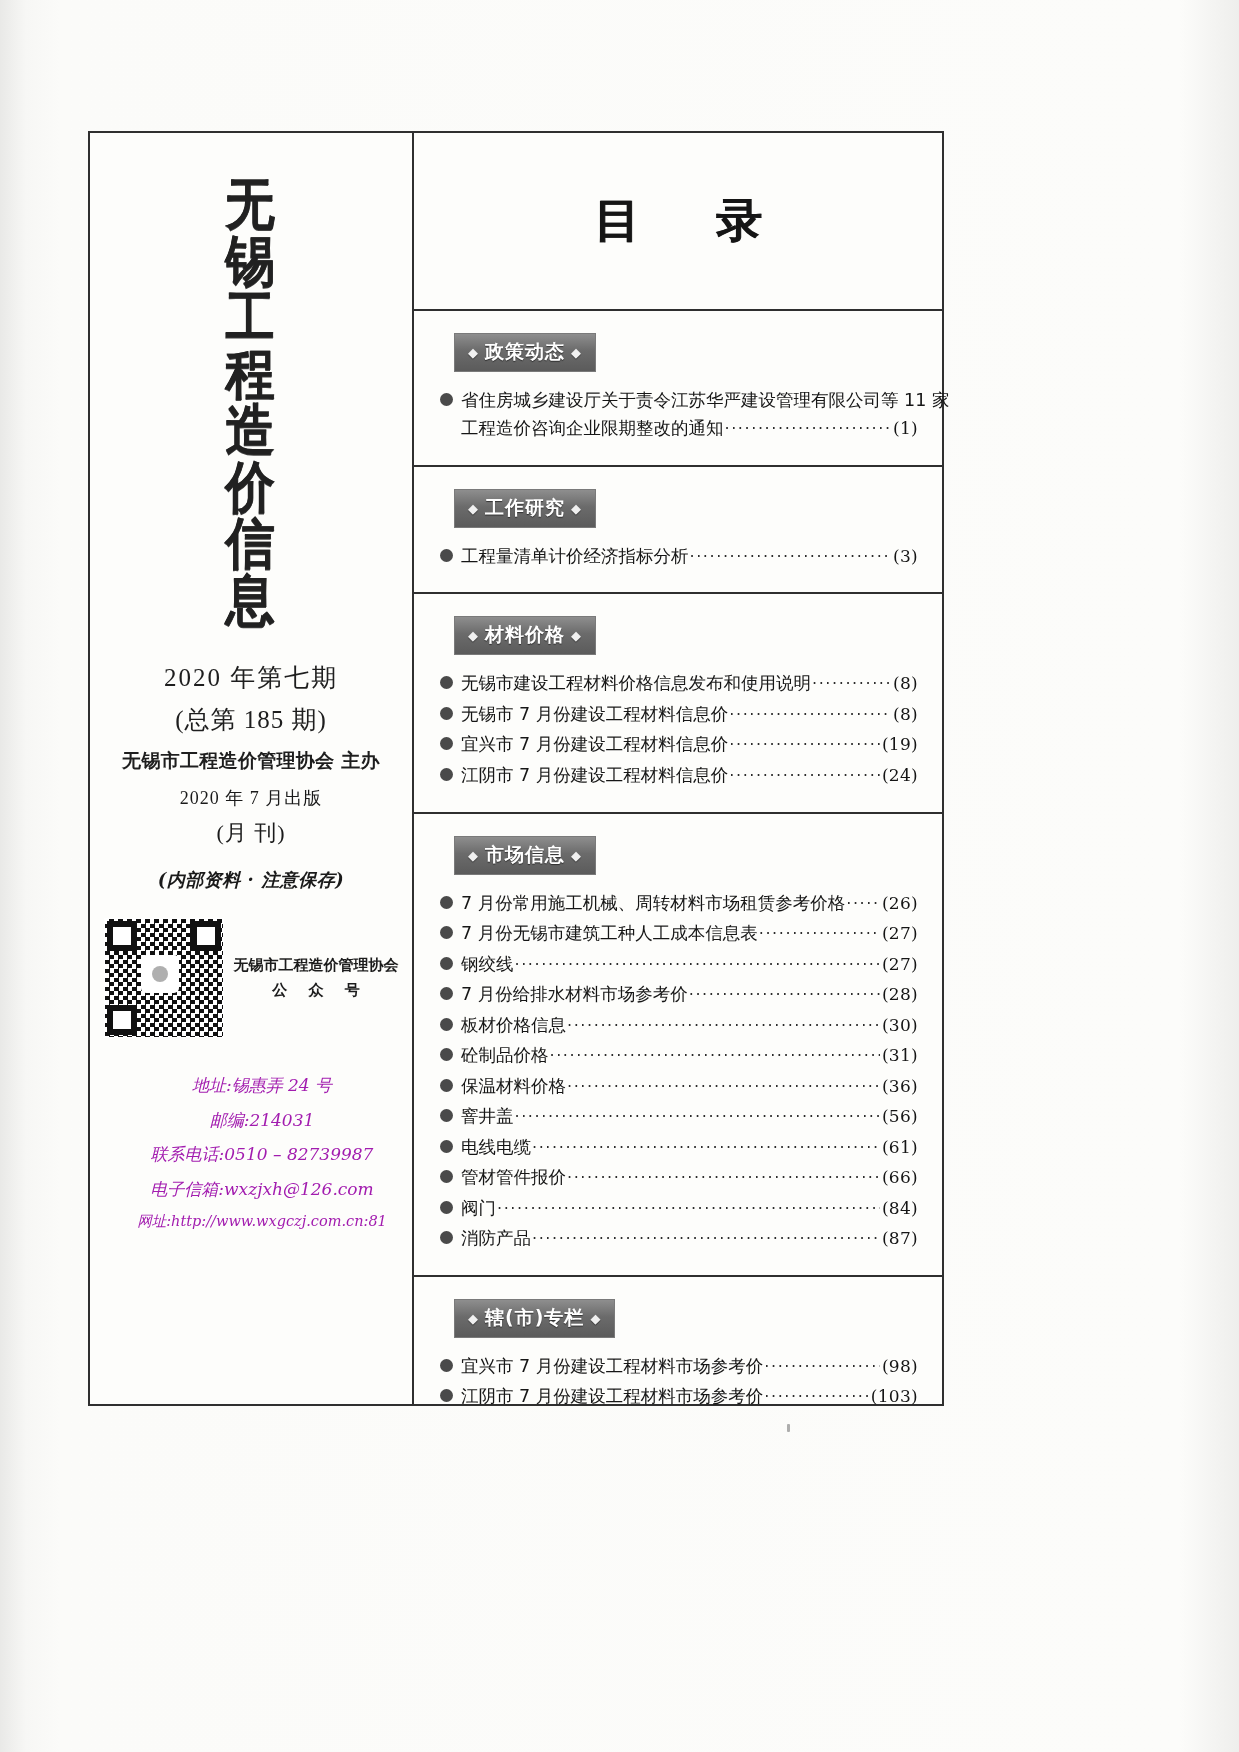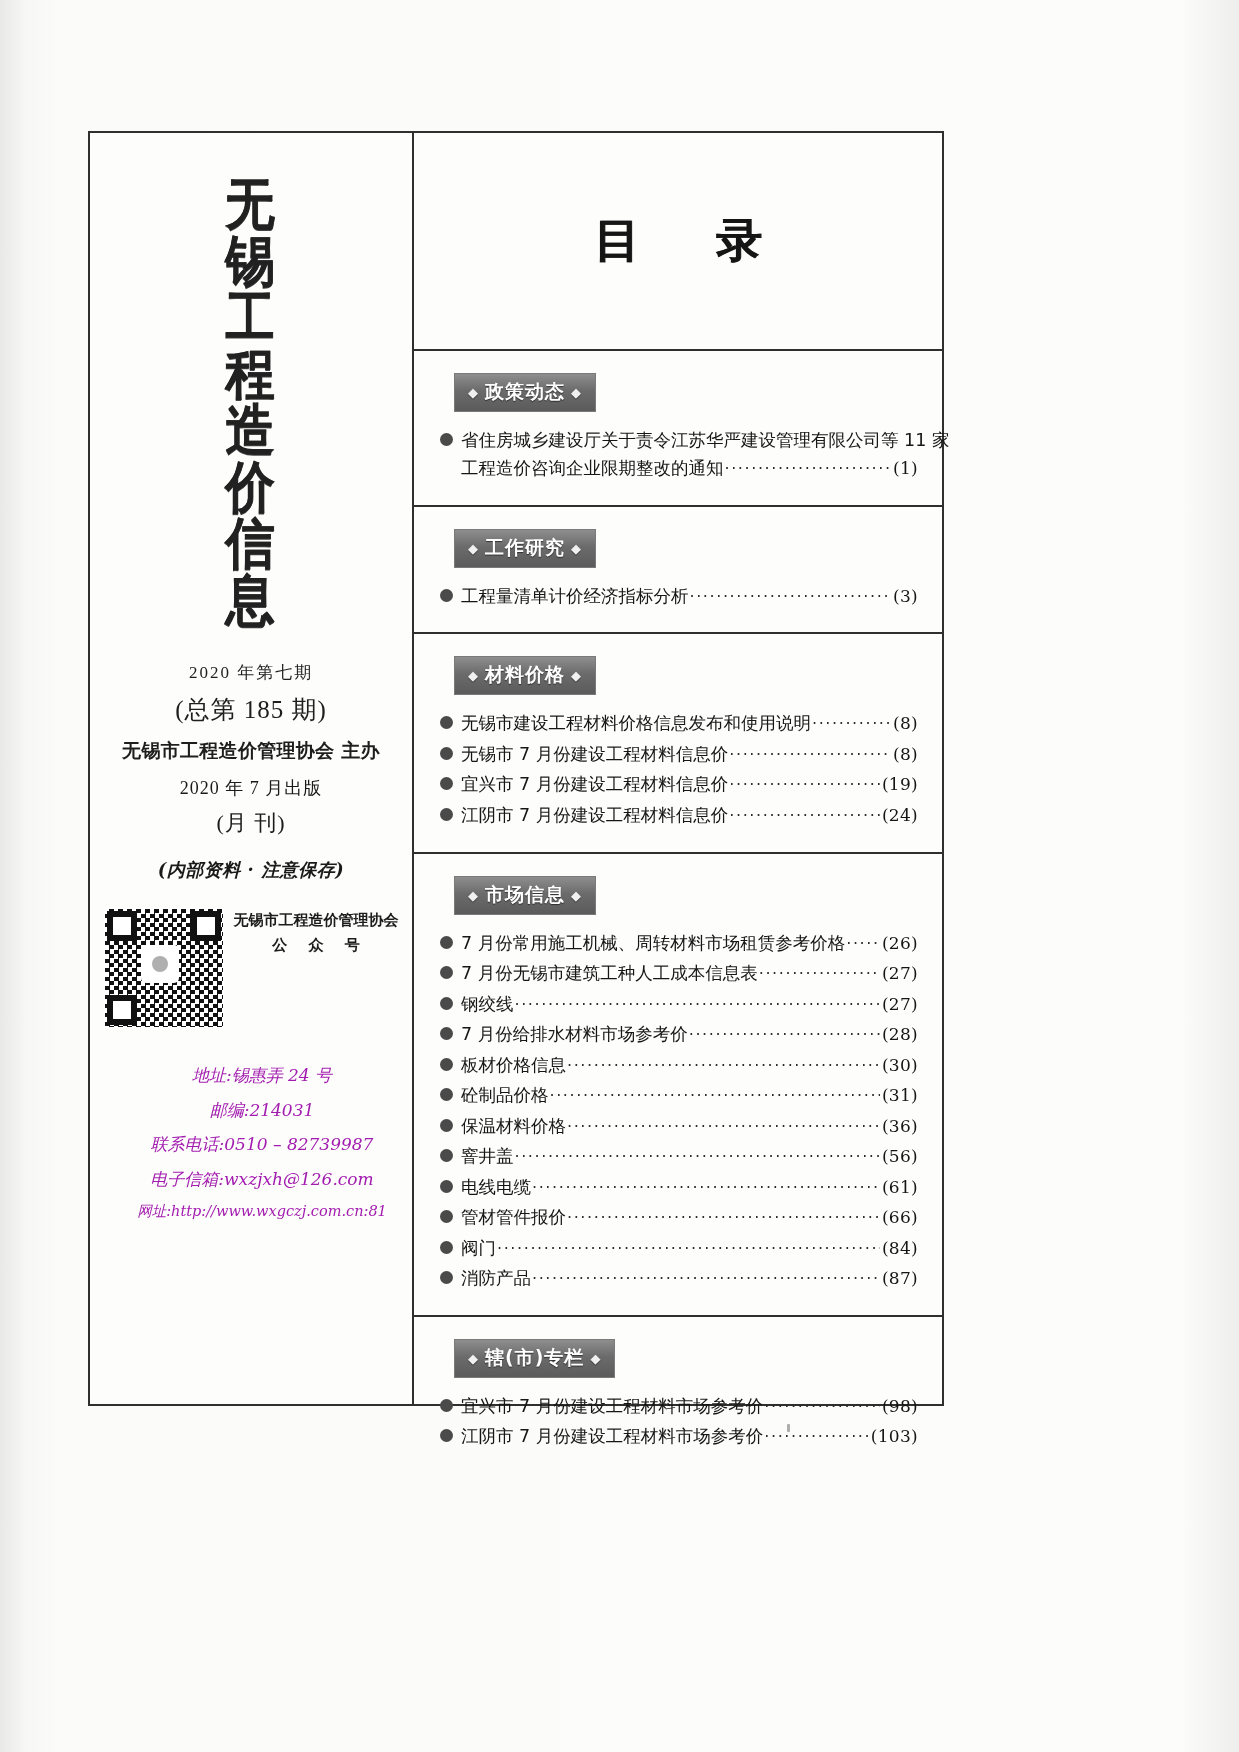--- a/index.html
+++ b/index.html
@@ -74,21 +74,21 @@
     letter-spacing: 2px;
     color: #212121;
     text-shadow: 0.6px 0 0 #3a3a3a, 0 0.6px 0 #454545;
     transform: scaleY(1.13);
     transform-origin: top center;
   }
   .magazine-title span { display:block; }
 
   .issue-line1 {
     margin-top: 84px;
-    font-size: 17px;
+    font-size: 25px;
     letter-spacing: 2px;
     color: #1e1e1e;
   }
   .issue-line2 {
     margin-top: 9px;
     font-size: 25px;
     letter-spacing: 1px;
     color: #1e1e1e;
   }
   .sponsor {
@@ -116,20 +116,21 @@
     font-weight: bold;
     font-style: italic;
     letter-spacing: 0.5px;
     font-family: "DejaVu Serif", serif;
   }
 
   
   .qr-block {
     margin-top: 26px;
     display: flex;
+    align-items: center;
     justify-content: center;
     gap: 10px;
   }
   .qr-code {
     width: 118px;
     height: 118px;
     flex: 0 0 auto;
     position: relative;
     background-color: #ffffff;
     background-image:
@@ -190,21 +191,21 @@
   .contact .small { font-size: 14.5px; }
 
   
   .toc-col {
     position: absolute;
     left: 324px; top: 0;
     right: 0; bottom: 0;
   }
 
   .toc-title {
-    height: 216px;
+    height: 176px;
     display: flex;
     align-items: center;
     justify-content: center;
     font-family: "DejaVu Serif", serif;
     font-weight: bold;
     font-size: 46px;
     letter-spacing: 30px;
     padding-left: 30px;
     color: #151515;
     text-shadow: 0.7px 0 0 #2b2b2b;

